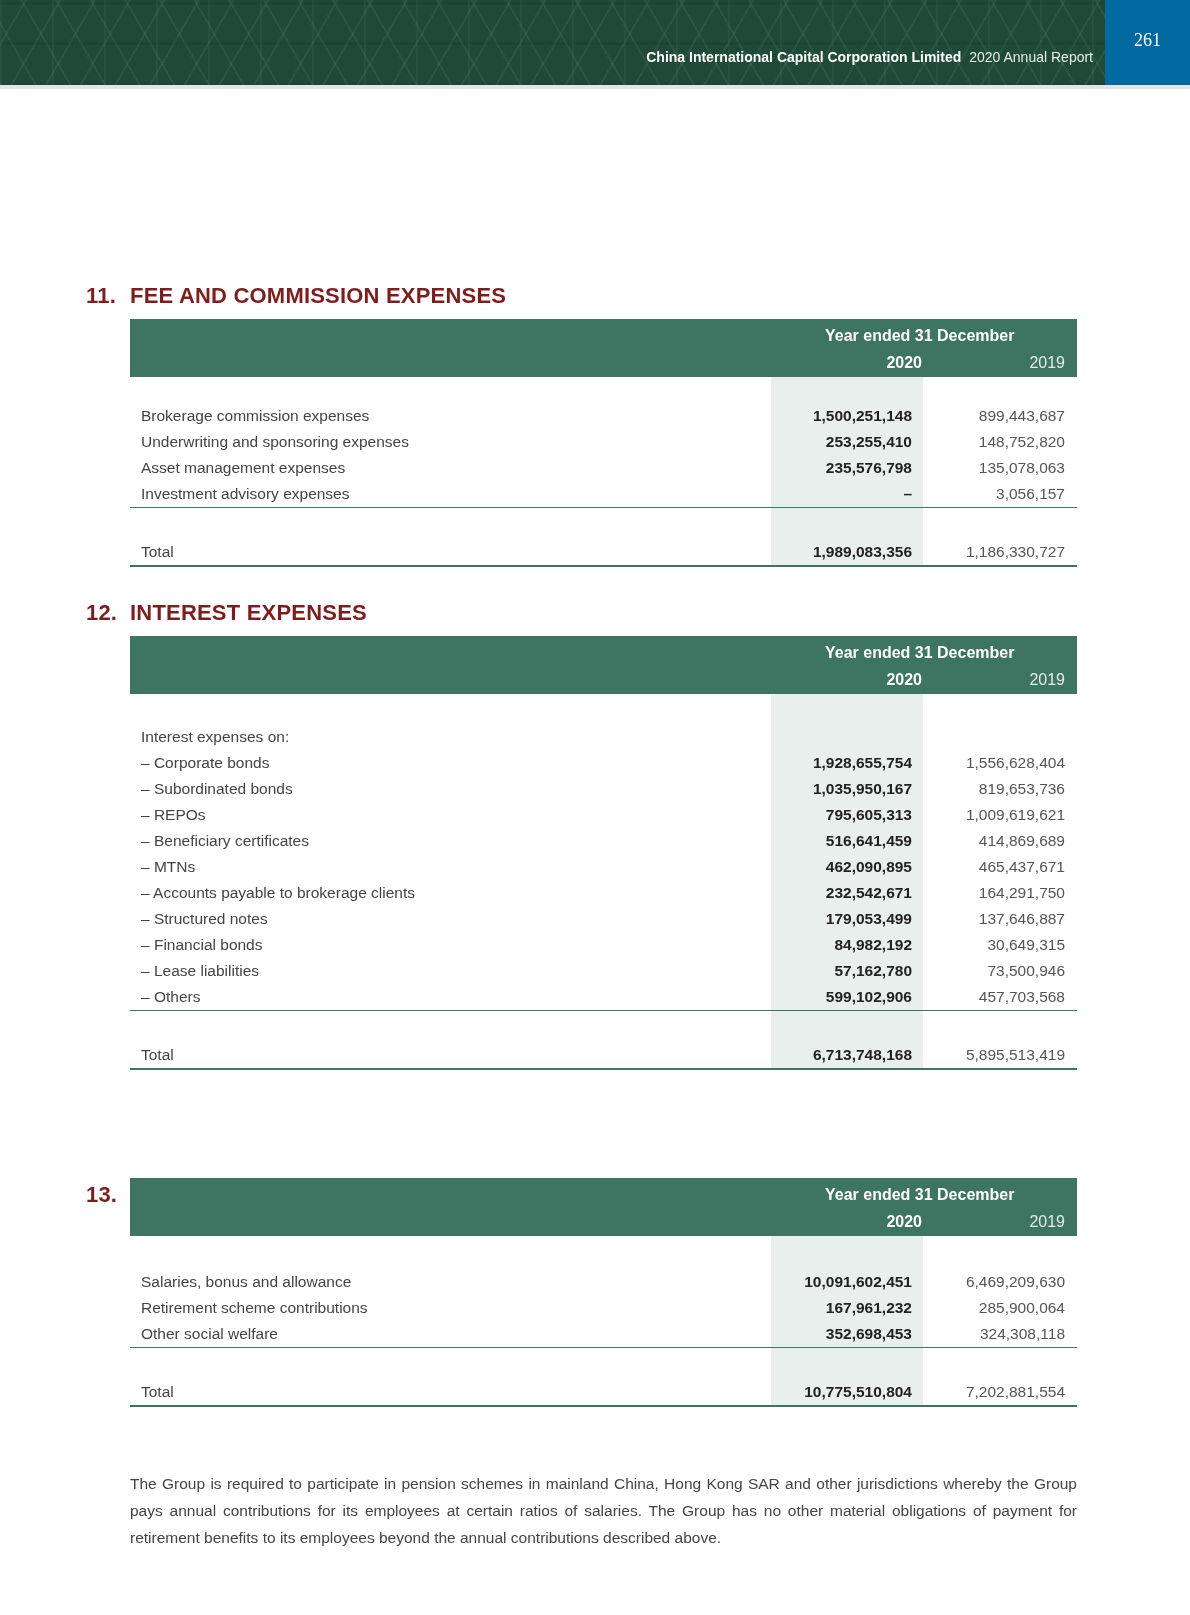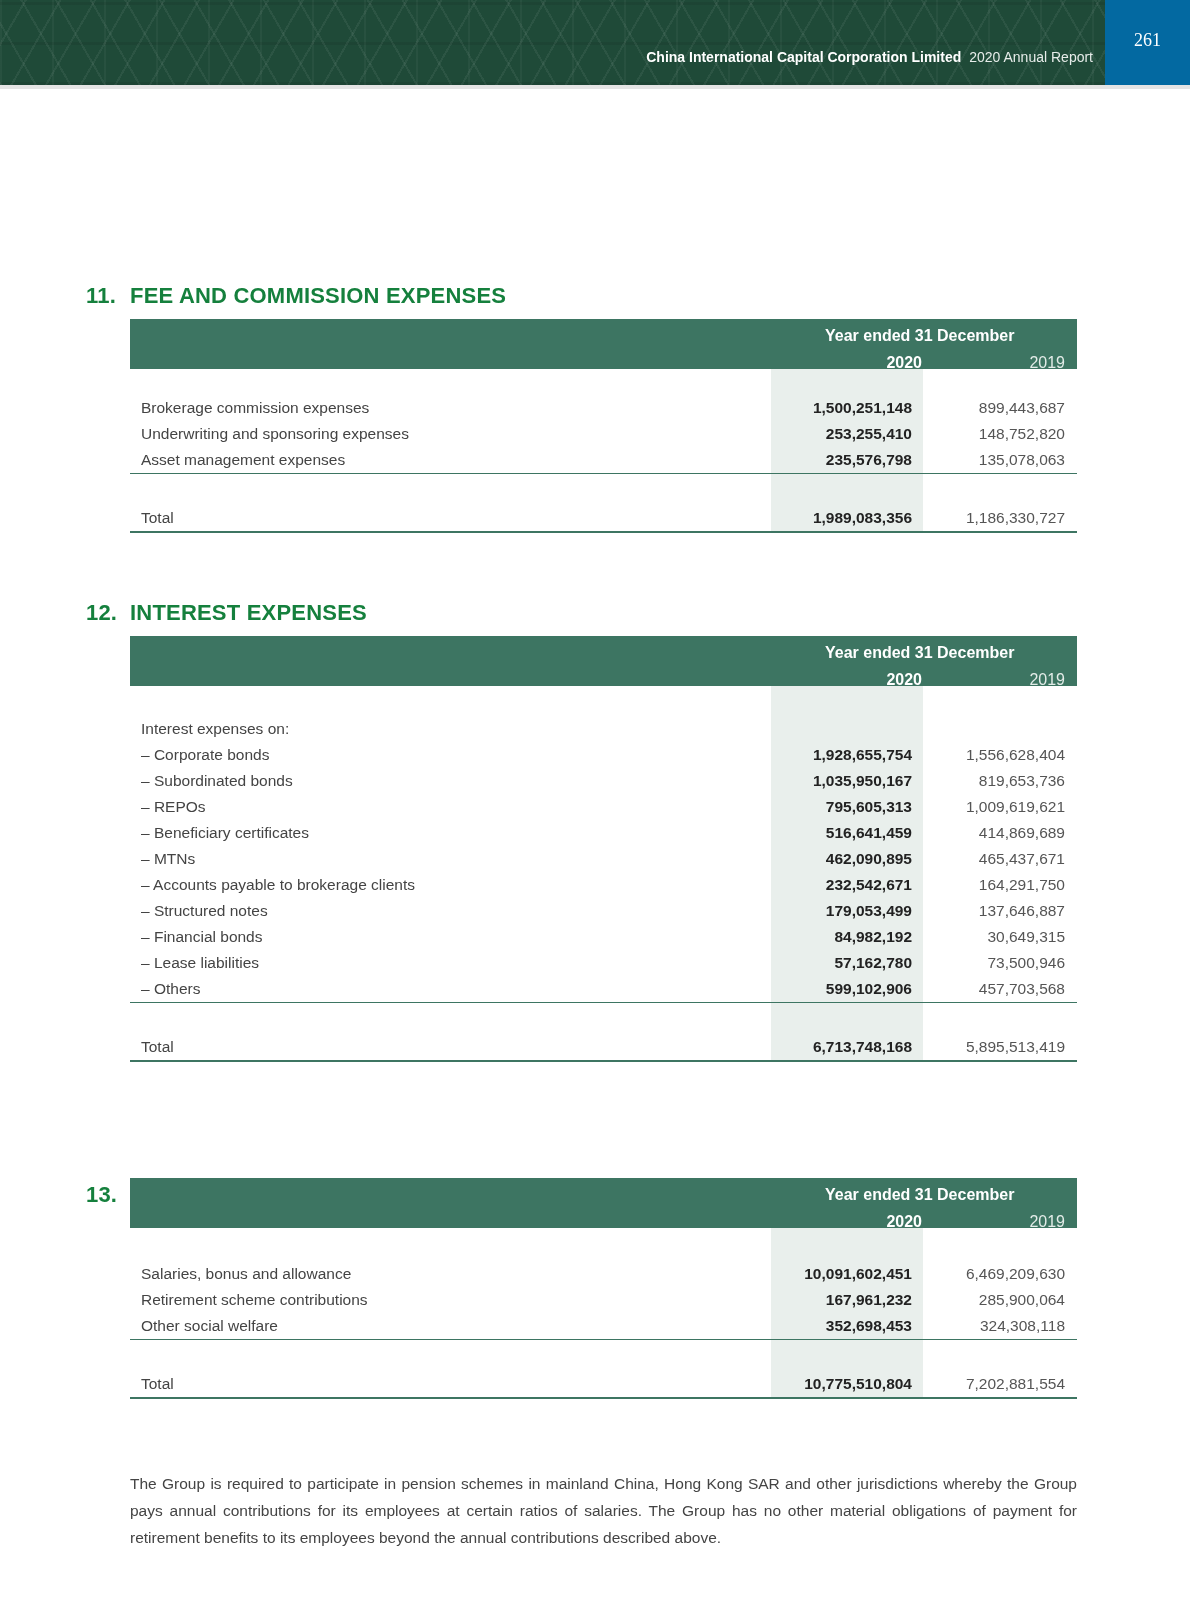--- a/index.html
+++ b/index.html
@@ -21,26 +21,26 @@
   .banner-text .company { font-weight: bold; }
   .banner-text .report { font-weight: normal; color: #e6ece9; margin-left: 8px; }
   .page-tab {
     position: absolute; left: 1105px; top: 0; width: 85px; height: 85px; background: #0369a1;
     color: #fff; font-family: "Liberation Serif", serif; font-size: 18px;
     display: flex; align-items: center; justify-content: center; padding-bottom: 4px;
   }
   .banner-rule { position: absolute; left: 0; top: 85px; width: 1190px; height: 4px; background: #e4e4e4; }
 
   .section-title {
-    position: absolute; left: 86px; font-size: 22px; font-weight: bold; color: #15803d; letter-spacing: 0.2px;
+    position: absolute; left: 86px; font-size: 22px; font-weight: bold; color: #7f1d1d; letter-spacing: 0.2px;
   }
   .section-title .num { display: inline-block; width: 44px; }
 
   .table-wrap { position: absolute; left: 130px; width: 947px; }
-  .thead { background: #3d7562; color: #fff; height: 50px; position: relative; }
+  .thead { background: #3d7562; color: #fff; height: 58px; position: relative; }
   .thead .period { position: absolute; left: 695px; top: 8px; font-size: 16px; font-weight: bold; }
   .thead .y2020 { position: absolute; right: 155px; top: 35px; font-size: 16px; font-weight: bold; }
   .thead .y2019 { position: absolute; right: 12px; top: 35px; font-size: 16px; color: #e3ece8; }
 
   .tbody { position: relative; }
   .shade { position: absolute; left: 641px; width: 152px; top: 0; bottom: 0; background: #e9efec; }
   .row { position: relative; height: 26px; font-size: 15.5px; line-height: 26px; }
   .row .lbl { position: absolute; left: 11px; color: #444; }
   .row .v20 { position: absolute; right: 165px; font-weight: bold; color: #222; }
   .row .v19 { position: absolute; right: 12px; color: #555; }
@@ -84,20 +84,25 @@
     <div class="row">
         <span class="lbl">Underwriting and sponsoring expenses</span>
         <span class="v20">253,255,410</span>
         <span class="v19">148,752,820</span>
       </div>
     <div class="row">
         <span class="lbl">Asset management expenses</span>
         <span class="v20">235,576,798</span>
         <span class="v19">135,078,063</span>
       </div>
+    <div class="row">
+        <span class="lbl">Investment advisory expenses</span>
+        <span class="v20">–</span>
+        <span class="v19">3,056,157</span>
+      </div>
     <div class="rule-thin"></div>
     <div class="spacer" style="height:31px;"></div>
     <div class="row">
         <span class="lbl">Total</span>
         <span class="v20">1,989,083,356</span>
         <span class="v19">1,186,330,727</span>
       </div>
     <div class="rule-thick"></div>
   </div>
 </div>

